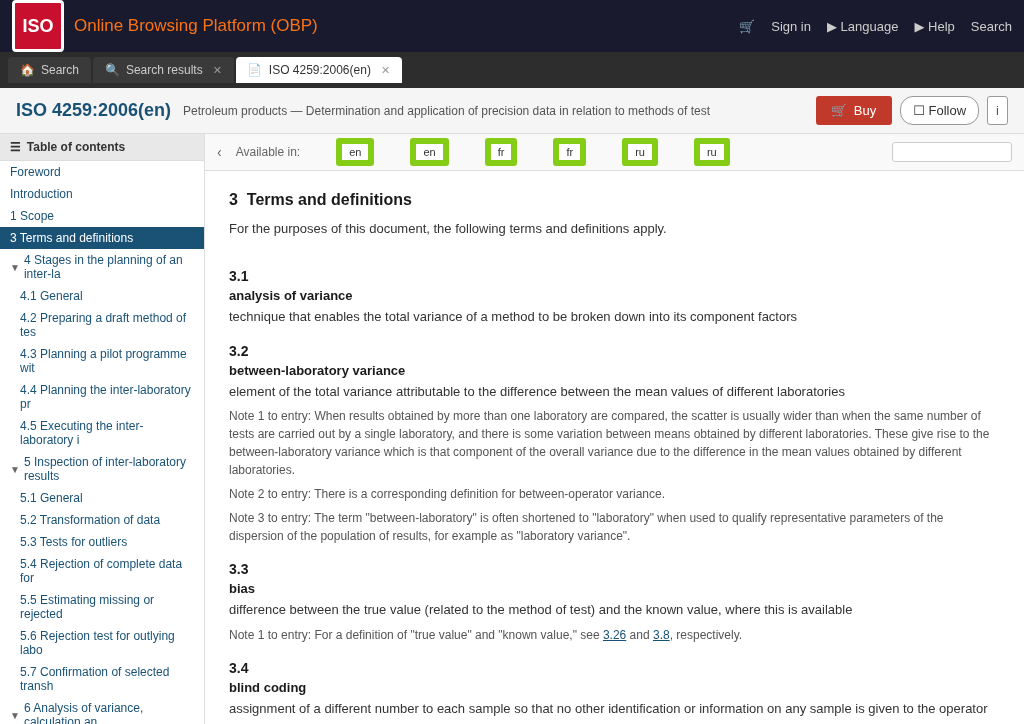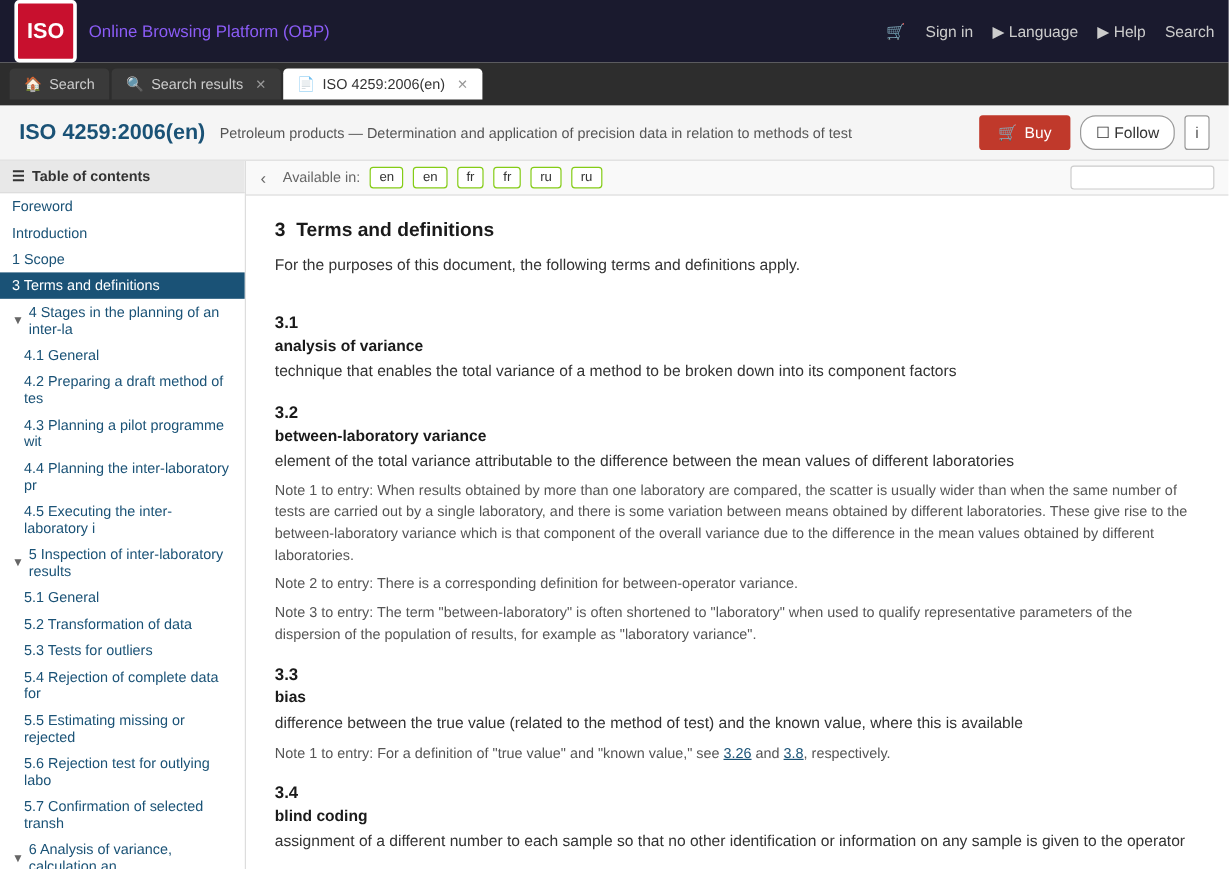--- a/index.html
+++ b/index.html
@@ -23,22 +23,22 @@
       display: flex;
       align-items: center;
       justify-content: center;
       color: #fff;
       font-weight: bold;
       font-size: 18px;
       flex-shrink: 0;
       margin-right: 10px;
     }
     .header-title {
-      color: #8b5cf6;
-      font-size: 14px;
+      color: #f97316;
+      font-size: 17px;
       flex: 1;
     }
     .header-actions {
       display: flex;
       align-items: center;
       gap: 16px;
       font-size: 13px;
       color: #ccc;
     }
     .header-actions span { cursor: pointer; }
@@ -186,26 +186,27 @@
       padding: 4px 12px;
       display: flex;
       align-items: center;
       gap: 8px;
       font-size: 12px;
       flex-shrink: 0;
     }
     .lang-label { color: #666; }
     .lang-btn {
       padding: 2px 7px;
-      border: 1px solid #84cc16;
+      border: 6px solid #84cc16;
       border-radius: 3px;
       background: #fff;
       font-size: 11px;
       cursor: pointer;
       color: #333;
+      margin-left: 28px;
     }
     .lang-search {
       margin-left: auto;
       display: flex;
       align-items: center;
     }
     .lang-search input {
       border: 1px solid #ccc;
       padding: 2px 6px;
       font-size: 12px;

